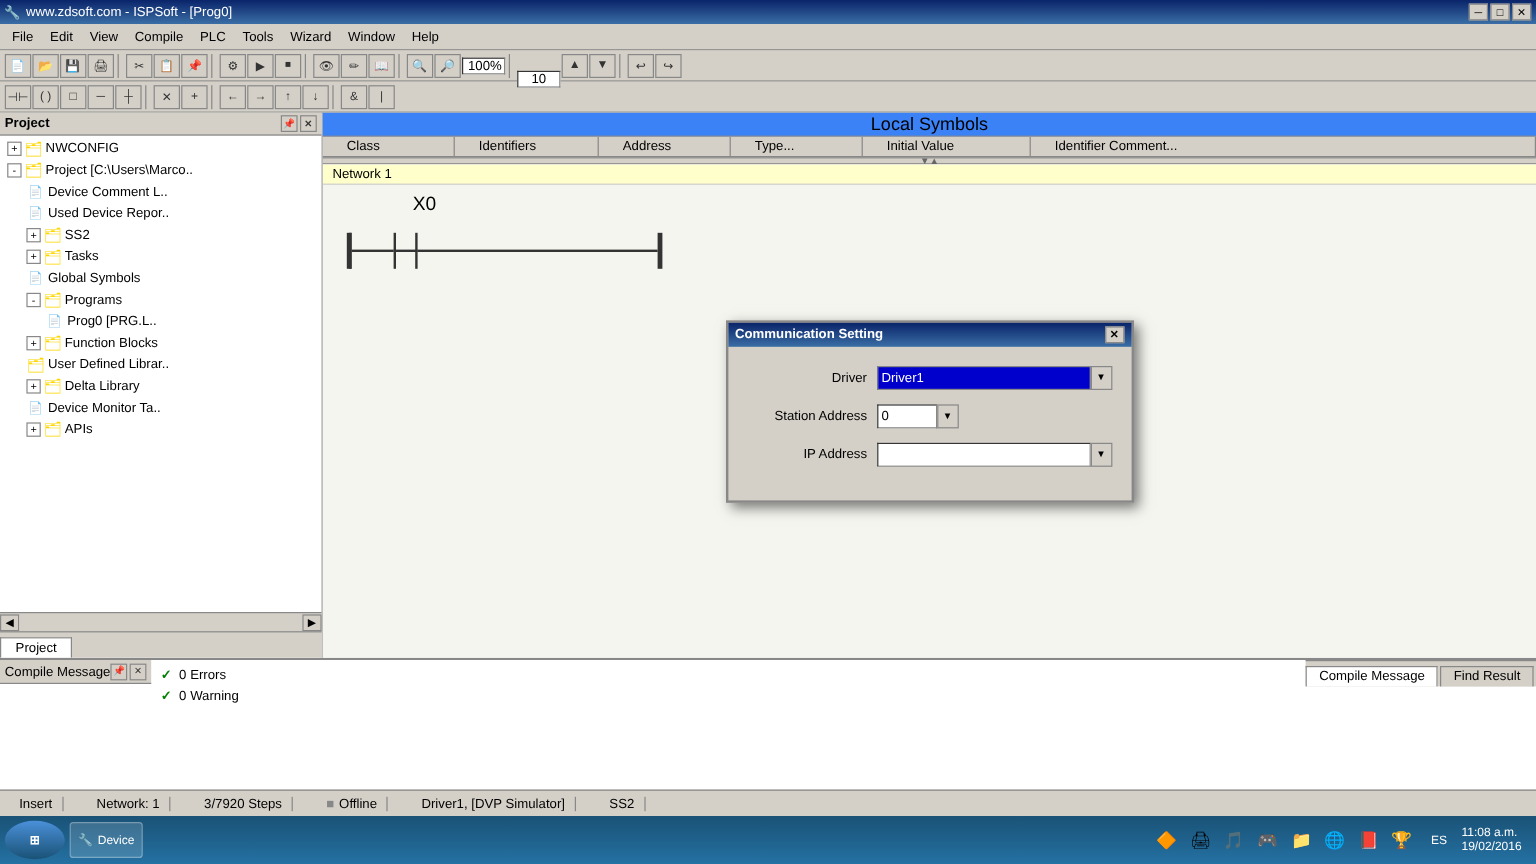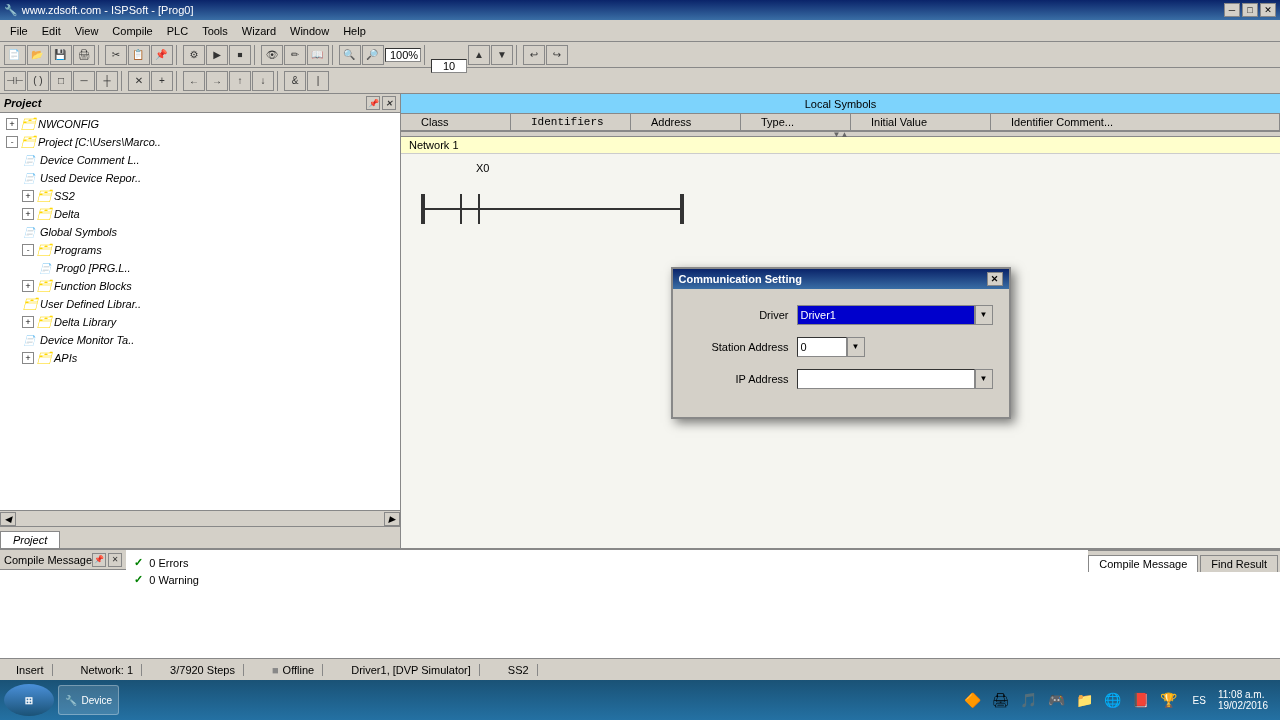--- a/index.html
+++ b/index.html
@@ -72,26 +72,25 @@
       display: flex; align-items: center; justify-content: center;
       font-size: 10px;
       cursor: pointer;
       color: #333;
     }
     .tb-separator { width: 4px; height: 20px; border-left: 1px solid #888; margin: 0 2px; }
     .tb-text { font-size: 11px; padding: 0 4px; background: white; border: 1px inset #888; width: 36px; text-align: center; }
 
     
     .sidebar {
-      width: 401px;
+      width: 269px;
       background: white;
       border-right: 1px solid #888;
       display: flex;
       flex-direction: column;
-      font-style: italic;
     }
     .sidebar-header {
       background: #d4d0c8;
       padding: 2px 4px;
       display: flex;
       justify-content: space-between;
       align-items: center;
       font-weight: bold;
       font-size: 11px;
       border-bottom: 1px solid #888;
@@ -113,26 +112,26 @@
     .content-area {
       flex: 1;
       background: white;
       display: flex;
       flex-direction: column;
       position: relative;
     }
 
     
     .symbols-header {
-      background: #7dd3fc;
+      background: #3b82f6;
       height: 20px;
       display: flex;
       align-items: center;
       justify-content: center;
-      font-size: 11px;
+      font-size: 15px;
       border-bottom: 1px solid #888;
     }
     .symbols-table-header {
       display: flex;
       background: #d4d0c8;
       border-bottom: 1px solid #888;
       font-size: 11px;
     }
     .symbols-col {
       padding: 2px 20px;
@@ -497,21 +496,21 @@
         <span class="indent" style="margin-left:20px;"></span>
         <span class="expand-btn">+</span>
         <span class="tree-icon folder-icon">🗂</span>
         <span>SS2</span>
       </div>
 
       <div class="tree-item">
         <span class="indent" style="margin-left:20px;"></span>
         <span class="expand-btn">+</span>
         <span class="tree-icon folder-icon">🗂</span>
-        <span>Delta</span>
+        <span>Tasks</span>
       </div>
 
       <div class="tree-item">
         <span class="indent" style="margin-left:20px;"></span>
         <span class="tree-icon">📄</span>
         <span>Global Symbols</span>
       </div>
 
       <div class="tree-item">
         <span class="indent" style="margin-left:20px;"></span>
@@ -571,38 +570,38 @@
     </div>
   </div>
 
   <div class="content-area">
 
     <div class="symbols-header">
       <span>Local Symbols</span>
     </div>
     <div class="symbols-table-header">
       <span class="symbols-col" style="width:110px;">Class</span>
-      <span class="symbols-col" style="width:120px;font-family:Liberation Mono, monospace;">Identifiers</span>
+      <span class="symbols-col" style="width:120px;">Identifiers</span>
       <span class="symbols-col" style="width:110px;">Address</span>
       <span class="symbols-col" style="width:110px;">Type...</span>
       <span class="symbols-col" style="width:140px;">Initial Value</span>
       <span class="symbols-col" style="flex:1;">Identifier Comment...</span>
     </div>
 
     <div style="height:6px;background:#d4d0c8;border-top:1px solid #888;border-bottom:1px solid #888;display:flex;align-items:center;justify-content:center;cursor:ns-resize;">
       <span style="font-size:8px;color:#666;">▼▲</span>
     </div>
 
     <div class="network-area" style="position:relative;">
       <div class="network-header">
         <span>Network 1</span>
       </div>
 
       <div style="padding: 20px 20px; position:relative; height: 80px;">
-        <div style="position:absolute;top:8px;left:75px;font-size:11px;">X0</div>
+        <div style="position:absolute;top:8px;left:75px;font-size:16px;">X0</div>
         <div style="display:flex;align-items:center;margin-top:20px;">
 
           <div style="width:4px;height:30px;background:#333;border-right:2px solid #333;"></div>
 
           <div style="width:35px;height:2px;background:#333;"></div>
 
           <div style="position:relative;width:20px;height:30px;">
             <div style="position:absolute;top:50%;left:0;right:0;height:2px;background:#333;transform:translateY(-50%);"></div>
             <div style="position:absolute;top:0;bottom:0;left:0;width:2px;background:#333;"></div>
             <div style="position:absolute;top:0;bottom:0;right:0;width:2px;background:#333;"></div>

